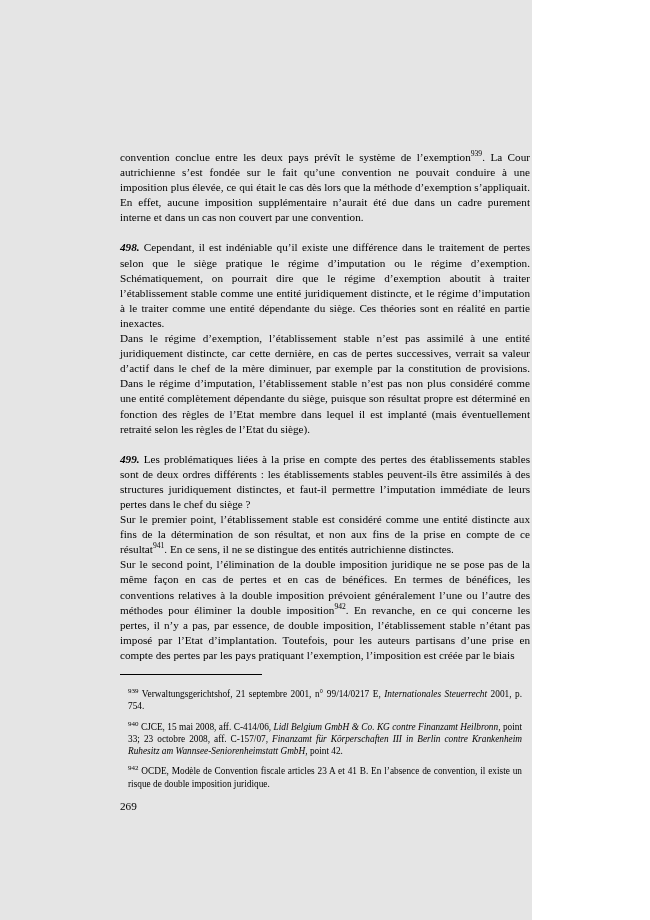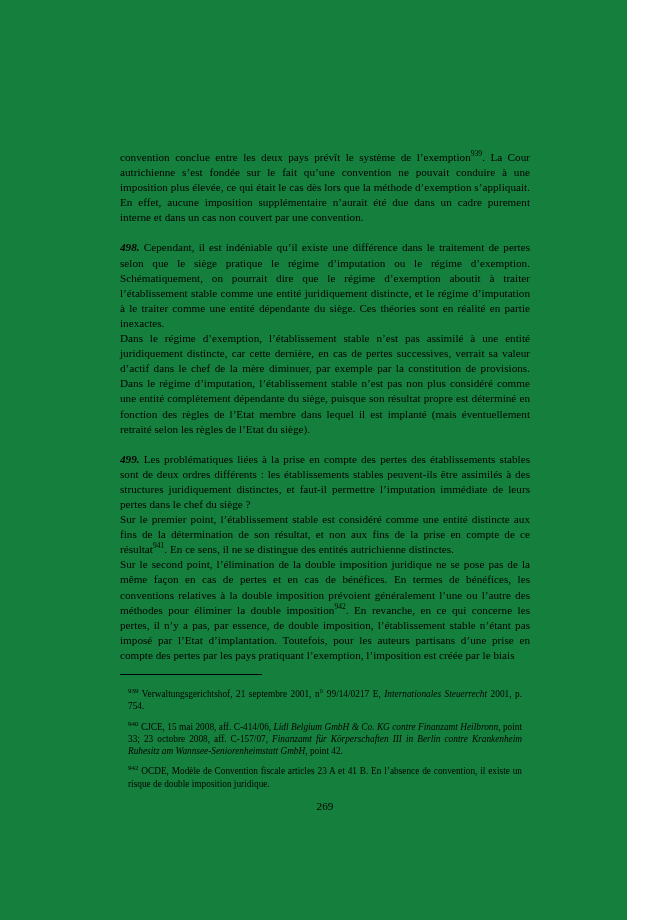--- a/index.html
+++ b/index.html
@@ -11,23 +11,23 @@
     width: 650px;
     height: 920px;
     position: relative;
     font-family: "Liberation Serif", serif;
     color: #000000;
     overflow: hidden;
   }
   .page {
     position: absolute;
     left: 0; top: 0;
-    width: 627px;
+    width: 532px;
     height: 920px;
-    background: #15803d;
+    background: #e5e5e5;
   }
   .content {
     position: absolute;
     left: 120px;
     top: 150px;
     width: 410px;
   }
   p {
     margin: 0 0 0 0;
     font-size: 11.2px;
@@ -75,21 +75,21 @@
     font-size: 7px;
   }
   i, .it {
     font-style: italic;
   }
   .page-number {
     position: absolute;
     left: 120px;
     top: 800px;
     width: 410px;
-    text-align: center;
+    text-align: left;
     font-size: 11.2px;
   }
 </style>
 </head>
 <body>
 
 <div class="page">
 
   <div class="content">
 

